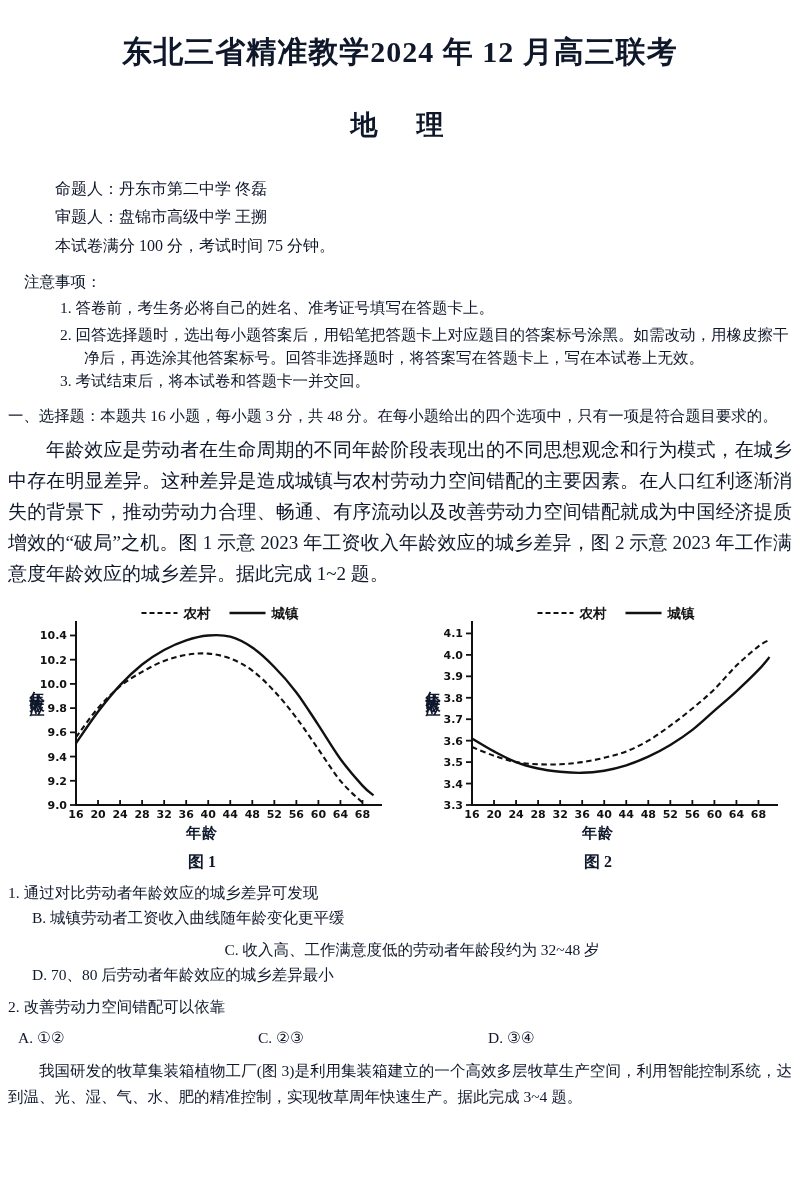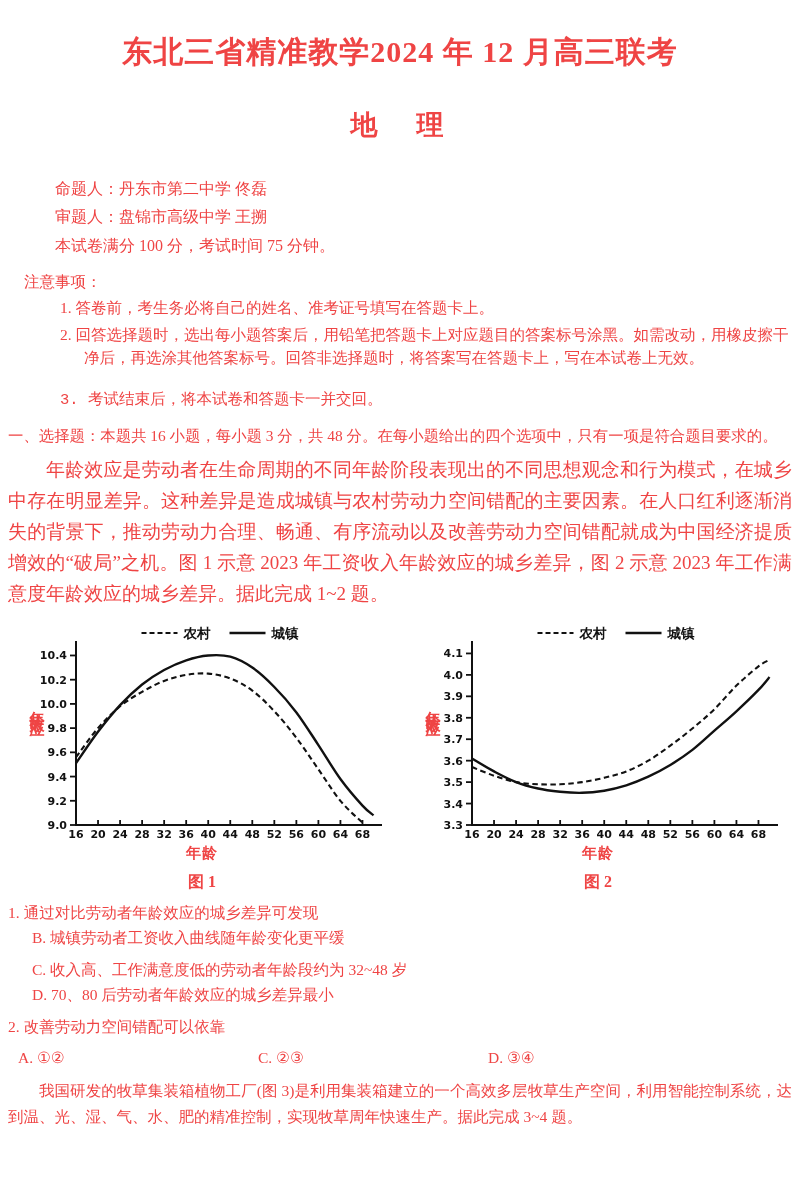--- a/index.html
+++ b/index.html
@@ -1,40 +1,40 @@
 <!DOCTYPE html>
 <html><head>
 <meta charset="utf-8">
 <style>
   html,body{margin:0;padding:0;background:#fff;}
-  .page{width:800px;height:1180px;box-sizing:border-box;background:#fff;color:#ef4444;
+  .page{width:800px;height:1180px;box-sizing:border-box;background:#fff;color:#0f172a;
         font-family:"Liberation Serif",serif;padding:24px 8px 0 8px;overflow:hidden;position:relative;}
   .title{text-align:center;font-size:30px;font-weight:bold;margin:8px 0 0 0;letter-spacing:1px;}
   .subject{text-align:center;font-size:27px;font-weight:bold;margin:34px 0 0 0;letter-spacing:6px;}
   .meta{margin:32px 0 0 47px;font-size:16px;line-height:1.78;}
   .notice{margin-top:12px;font-size:15.5px;}
   .notice-head{margin-left:16px;}
   .notice-item{padding-left:76px;text-indent:-24px;line-height:1.5;margin-top:3px;}
-  .notice-item-3{margin-top:20px;font-family:Liberation Mono, monospace;}
+  .notice-item-3{margin-top:0;}
   .section-heading{margin-top:12px;font-size:15.4px;line-height:1.5;}
   .intro{margin:6px 0 0 0;font-size:19px;line-height:1.64;text-align:justify;text-indent:2em;}
   .figures{display:flex;justify-content:space-between;padding:0 6px;margin-top:14px;}
   .figure{width:376px;position:relative;}
   .chart{display:block;}
   .ylabel{position:absolute;left:13px;top:76px;writing-mode:vertical-rl;text-orientation:upright;
           font-weight:bold;font-size:15px;letter-spacing:3px;}
   .fig-xlabel{text-align:center;font-weight:bold;font-size:15px;margin-top:-11px;letter-spacing:1px;}
   .fig-caption{text-align:center;font-weight:bold;font-size:16px;margin-top:9px;}
   .tick{font-family:"DejaVu Sans",sans-serif;font-weight:bold;font-size:11px;fill:#111;}
   .legend{font-family:"Liberation Serif",serif;font-weight:bold;font-size:13.5px;fill:#111;}
   .question{font-size:15.5px;margin-top:8px;}
   .q-stem{line-height:1.55;}
   .q-num{margin-right:4px;}
   .q-option{padding-left:24px;line-height:1.55;margin-top:1px;}
-  .q-option-gap{margin-top:8px;}
+  .q-option-gap{margin-top:8px;text-align:center;}
   .pair-grid{display:grid;grid-template-columns:404px 1fr;padding-left:22px;row-gap:7px;margin-top:5px;line-height:1.5;}
   .choice-row{display:grid;grid-template-columns:224px 214px 183px 1fr;padding-left:10px;margin-top:7px;line-height:1.5;gap:16px;}
   .closing{margin:8px 0 0 0;font-size:15.5px;line-height:1.7;text-align:justify;text-indent:2em;}
 </style>
 </head>
 <body>
 
 <div class="page">
 
   <h1 class="title">东北三省精准教学2024 年 12 月高三联考</h1>

